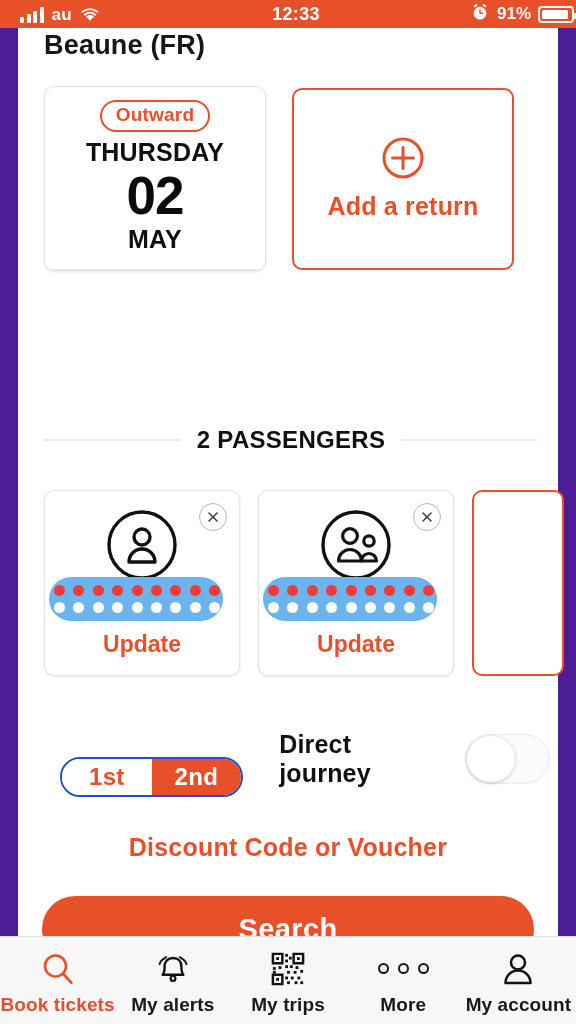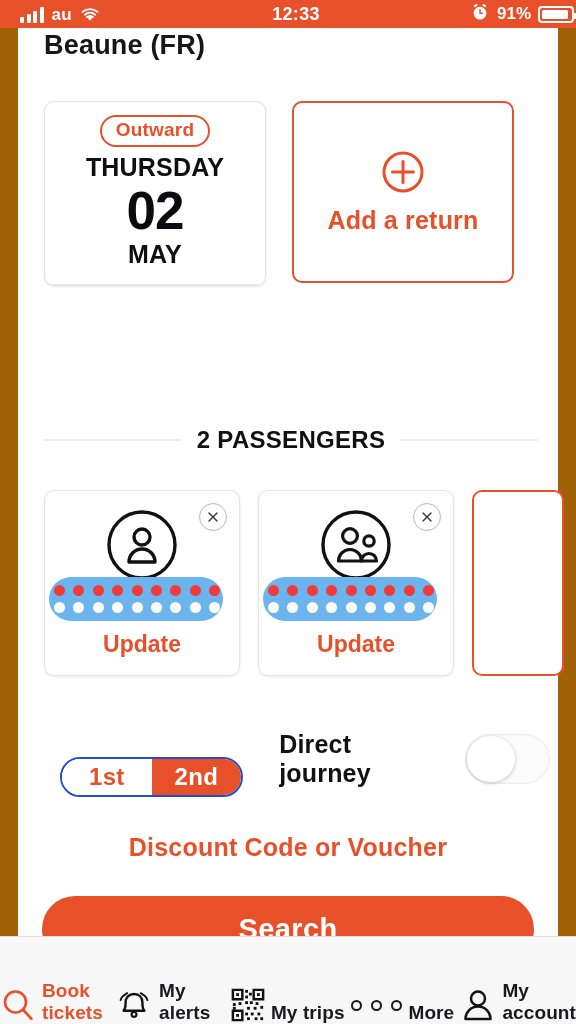--- a/index.html
+++ b/index.html
@@ -38,35 +38,35 @@
     width: 36px; height: 17px; border: 2px solid #fff; border-radius: 4px;
     position: relative; padding: 2px;
   }
   .batt::after{content:"";position:absolute;right:-5px;top:5px;width:3px;height:6px;
     background:#fff;border-radius:0 2px 2px 0;}
   .batt span{display:block;height:100%;width:92%;background:#fff;border-radius:1.5px;}
 
   
   .screen {
     position: absolute; top: 28px; left: 0; width: 576px; height: 908px;
-    background: #a16207; overflow: hidden;
+    background: #4c1d95; overflow: hidden;
   }
   .sheet {
     position: absolute; top: 0; left: 18px; width: 540px; height: 908px;
     background: #ffffff;
   }
   .page-title {
     position: absolute; top: 2px; left: 26px;
     font-size: 27px; font-weight: 700; color: #17171a; letter-spacing: .2px;
     white-space: nowrap;
   }
 
   
   .journey { position: absolute; top: 58px; left: 26px; width: 494px;
-    display: flex; gap: 26px; align-items: flex-start; margin-top: 15px; }
+    display: flex; gap: 26px; align-items: center; }
 
   .date-card {
     width: 222px; background: #fff;
     border: 1px solid #e2e2e2; border-radius: 10px;
     box-shadow: 0 1px 3px rgba(0,0,0,.10);
     overflow: hidden;
   }
   .date-top { padding: 13px 8px 16px; text-align: center; }
   .badge {
     display: inline-block; border: 2px solid #E8502A; color: #E8502A;
@@ -184,22 +184,22 @@
     color: #fff; font-size: 29px; font-weight: 700; letter-spacing:.4px;
   }
 
   
   .tabbar {
     position: absolute; bottom: 0; left: 0; width: 576px; height: 88px;
     background: #f7f7f7; border-top: 1px solid #e0e0e0;
     display: flex; z-index: 15;
   }
   .tab {
-    flex: 1; display: flex; flex-direction: row;
-    align-items: flex-end; justify-content: center; gap: 6px;
+    flex: 1; display: flex; flex-direction: column;
+    align-items: center; justify-content: center; gap: 6px;
     padding-top: 4px;
   }
   .tab .ic { height: 38px; display: flex; align-items: center; justify-content: center; }
   .tab .lb { font-size: 19px; font-weight: 700; color: #19191c; letter-spacing:.1px;}
   .tab.active .lb { color: #E8502A; }
   .dots3 { display: flex; gap: 9px; align-items: center; }
   .dots3 b { width: 11px; height: 11px; border-radius: 50%;
     border: 2px solid #19191c; display: block; }
 </style>
 </head>

